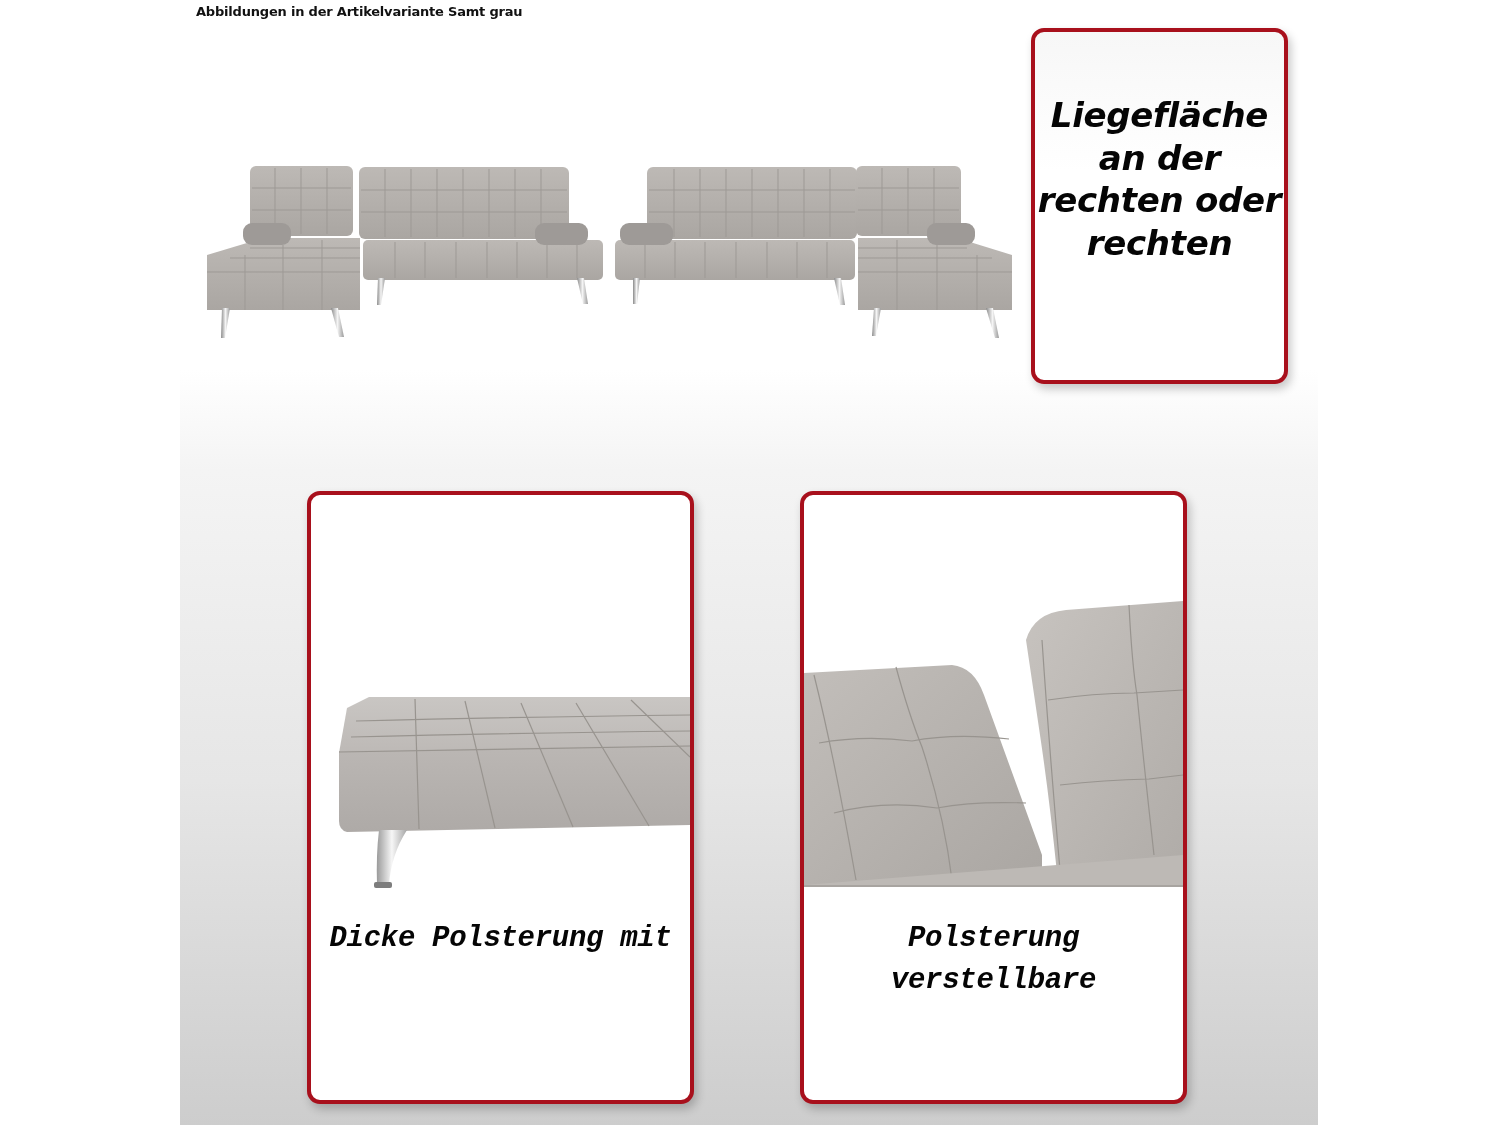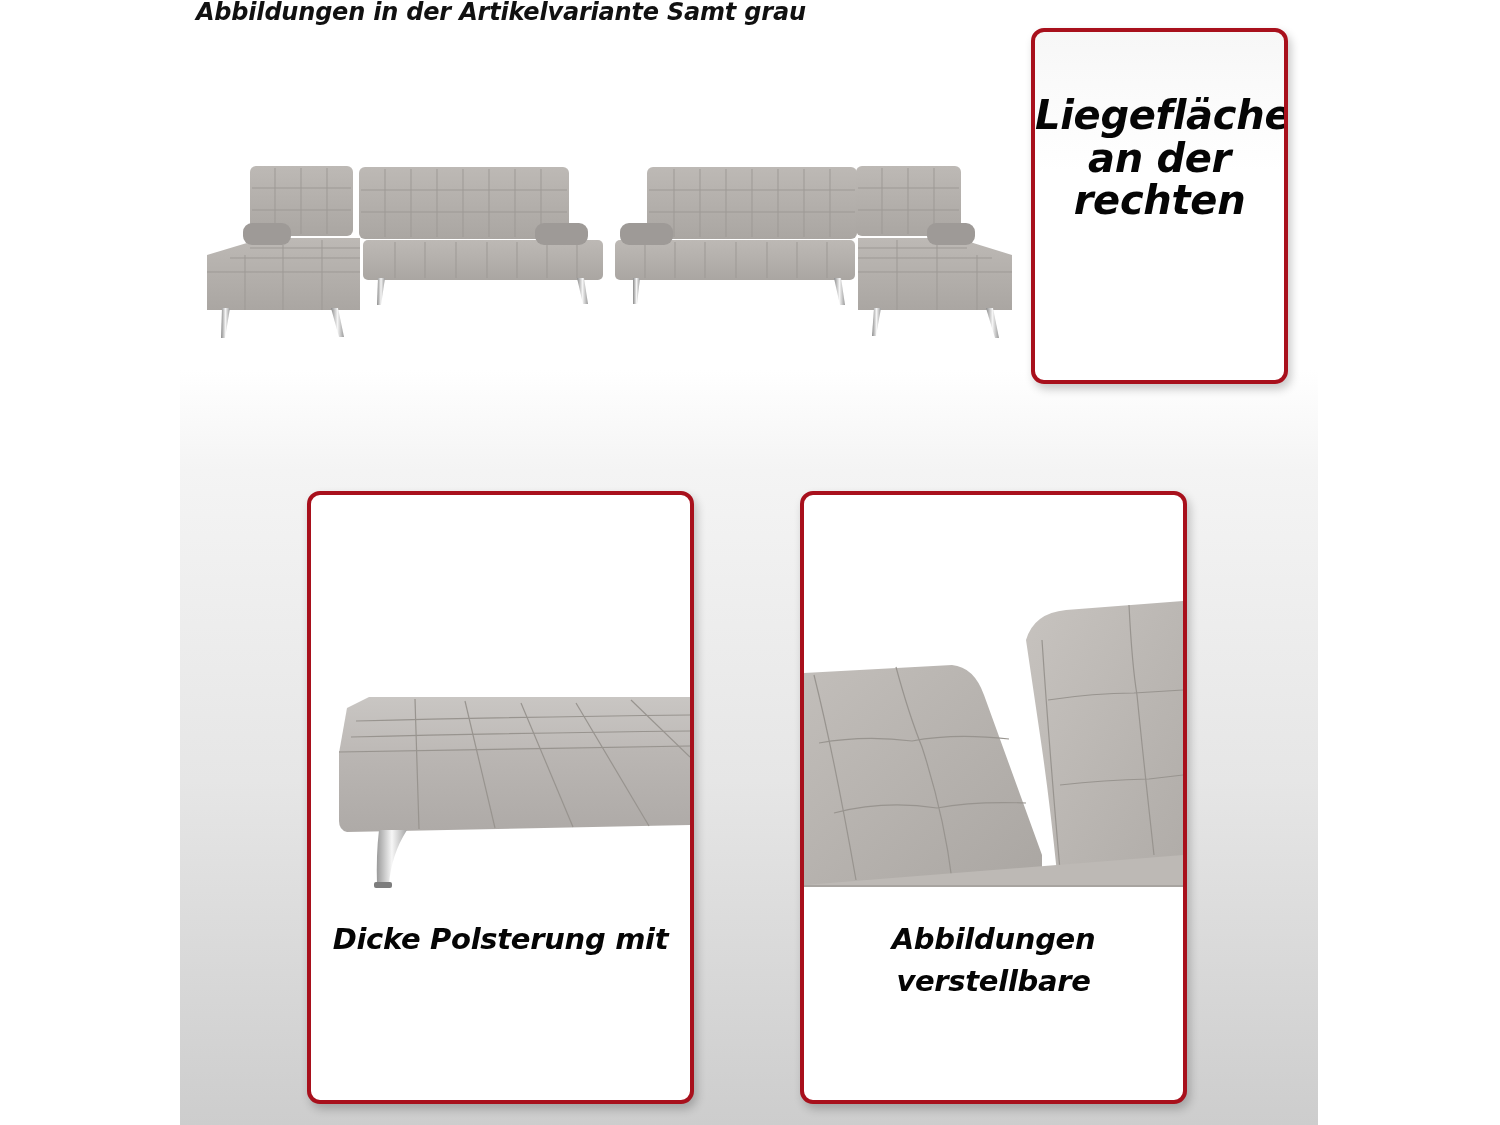--- a/index.html
+++ b/index.html
@@ -19,23 +19,22 @@
     left: 180px;
     top: 0;
     width: 1138px;
     height: 1125px;
     background: linear-gradient(to bottom, #ffffff 0px, #ffffff 370px, #f4f4f4 470px, #e6e6e6 780px, #cdcdcd 1125px);
   }
   .caption {
     position: absolute;
     left: 196px;
     top: 0px;
-    font-style: italic;
     font-weight: bold;
-    font-size: 24px;
+    font-size: 13px;
     line-height: 24px;
     color: #111111;
     letter-spacing: -0.2px;
     white-space: nowrap;
   }
   .card {
     position: absolute;
     box-sizing: border-box;
     border: 4px solid #a8101c;
     border-radius: 13px;
@@ -54,41 +53,42 @@
   }
   #card-top {
     left: 1031px;
     top: 28px;
     width: 257px;
     height: 356px;
     background: linear-gradient(to bottom, #f7f7f7, #ffffff 40%, #ffffff);
   }
   #card-top .card-text {
     top: 62px;
-    font-size: 40px;
+    font-size: 34px;
     line-height: 42.5px;
     letter-spacing: -0.3px;
   }
   #card-left {
     left: 307px;
     top: 491px;
     width: 387px;
     height: 613px;
   }
   #card-right {
     left: 800px;
     top: 491px;
     width: 387px;
     height: 613px;
   }
   #card-left .card-text, #card-right .card-text {
     top: 423px;
     font-size: 29px;
     line-height: 42px;
     letter-spacing: -0.3px;
+    font-family: Liberation Mono, monospace;
   }
   .card-line { display: block; }
   .sofa-photo {
     position: absolute;
   }
   #sofa-left-chaise { left: 195px; top: 160px; width: 410px; height: 180px; }
   #sofa-right-chaise { left: 612px; top: 160px; width: 410px; height: 180px; }
   #detail-seat { left: 0; top: 0; width: 379px; height: 605px; }
   #detail-back { left: 0; top: 0; width: 379px; height: 605px; }
 </style>
@@ -226,20 +226,21 @@
   <path d="M21 118 L28 118 L25 144 L21 144 Z" fill="url(#leg2)"></path>
   <path d="M222 118 L229 118 L233 145 L228 145 Z" fill="url(#leg2)"></path>
   <path d="M262 148 L269 148 L264 176 L260 176 Z" fill="url(#leg2)"></path>
   <path d="M374 148 L381 148 L387 178 L383 178 Z" fill="url(#leg2)"></path>
 </svg>
 
 <div class="card" id="card-top">
   <div class="card-text">
     <span class="card-line">Liegefläche</span>
     <span class="card-line">an der</span>
+    <span class="card-line">rechten oder</span>
     <span class="card-line">rechten</span>
   </div>
 </div>
 
 <div class="card" id="card-left">
   <svg id="detail-seat" class="sofa-photo" viewBox="0 0 379 605" xmlns="http://www.w3.org/2000/svg">
     <defs>
       <linearGradient id="seatTop" x1="0" y1="0" x2="0" y2="1">
         <stop offset="0" stop-color="#c9c6c3"></stop>
         <stop offset="1" stop-color="#bdb9b6"></stop>
@@ -303,15 +304,15 @@
       <path d="M325 110 Q328 170 333 200 Q340 270 350 360"></path>
       <path d="M244 205 Q290 198 330 198 L379 195"></path>
       <path d="M256 290 Q300 285 345 284 L379 280"></path>
       <path d="M238 145 Q245 250 256 375"></path>
     </g>
 
     <path d="M0 390 L379 360 L379 390 L0 392 Z" fill="#bdb9b5"></path>
     <rect x="0" y="390" width="379" height="2" fill="#a8a4a0"></rect>
   </svg>
   <div class="card-text">
-    <span class="card-line">Abbildungen verstellbare</span>
+    <span class="card-line">Polsterung verstellbare</span>
   </div>
 </div>
 
 </body></html>

